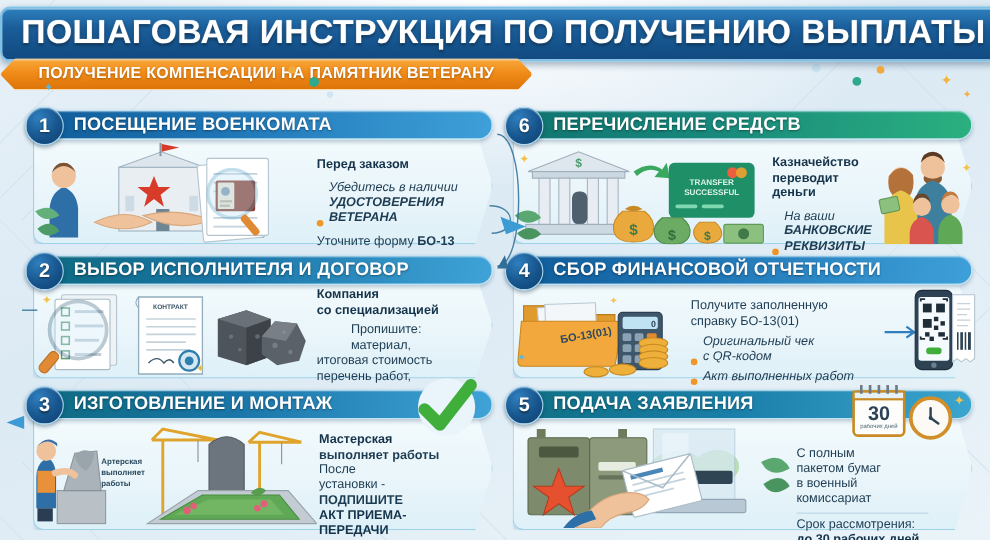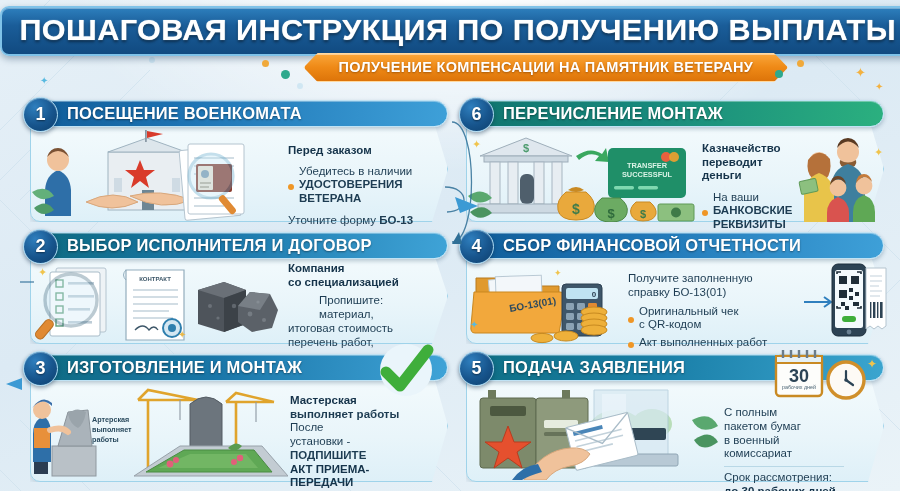--- a/index.html
+++ b/index.html
@@ -32,21 +32,21 @@
   }
   .title-bar h1 {
     font-size: 30px; line-height: 1;
     letter-spacing: .4px;
     color: #ffffff;
     font-weight: 700;
     white-space: nowrap;
     text-shadow: 0 2px 3px rgba(0,0,0,.45), 0 0 1px #cfe9ff;
     transform: scaleX(1.02);
   }
-  .ribbon-wrap { position: absolute; left: 0; top: 53px; width: 788px; z-index: 6; text-align: right; }
+  .ribbon-wrap { position: absolute; left: 0; top: 53px; width: 788px; z-index: 6; text-align: left; }
   .ribbon {
     display: inline-block;
     position: relative;
     padding: 4px 34px 5px;
     background: linear-gradient(180deg, #f9a63a 0%, #ef8a17 48%, #dd7409 100%);
     border: 1px solid #ffd9a0;
     box-shadow: 0 2px 5px rgba(120,60,0,.35), inset 0 1px 0 rgba(255,255,255,.45);
     clip-path: polygon(14px 0, calc(100% - 14px) 0, 100% 50%, calc(100% - 14px) 100%, 14px 100%, 0 50%);
   }
   .ribbon span {
@@ -105,21 +105,21 @@
   }
   .body.arrowed { clip-path: polygon(0 0, calc(100% - 16px) 0, 100% 50%, calc(100% - 16px) 100%, 0 100%); }
 
   .inner { position: absolute; inset: 0; display: flex; }
   .art  { position: relative; flex: 0 0 auto; }
   .txt  { position: relative; flex: 1 1 auto; padding-top: 14px; }
 
   .t-strong { font-size: 11.5px; font-weight: 700; color: #15334a; line-height: 1.18; }
   .t-reg    { font-size: 11.5px; font-weight: 400; color: #1d3c52; line-height: 1.2; }
   .t-caps   { font-weight: 700; }
-  .bullet-row { display: flex; gap: 5px; align-items: center; }
+  .bullet-row { display: flex; gap: 5px; align-items: flex-end; font-style: italic; }
   .bdot { flex: 0 0 auto; width: 6px; height: 6px; border-radius: 50%; background: #ef9626; margin-top: 4px; }
   .hr-line { height: 1px; background: #b9d8e6; margin: 5px 0 4px; }
 
   
   .conn { position: absolute; z-index: 7; }
   .checkmark { position: absolute; z-index: 8; }
 </style>
 </head>
 <body>
 
@@ -380,21 +380,21 @@
         <div class="t-strong">АКТ ПРИЕМА-ПЕРЕДАЧИ</div>
 
       </div>
     </div>
   </div>
 
   <div class="card" style="left:460px;top:8px;width:424px;height:122px;">
     <div class="body arrowed"></div>
     <div class="hdr tealgreen">
       <div class="badge green">6</div>
-      <h2>ПЕРЕЧИСЛЕНИЕ МОНТАЖ</h2>
+      <h2>ПЕРЕЧИСЛЕНИЕ СРЕДСТВ</h2>
     </div>
     <div class="inner" style="top:30px;left:6px;">
       <div class="art" style="width:232px;">
         <svg viewBox="0 0 232 92" style="width:232px;height:92px;">
 
           <polygon points="14,26 60,8 106,26" fill="#dfe7ee" stroke="#9eaeba"></polygon>
           <rect x="18" y="26" width="84" height="6" fill="#ccd8e1" stroke="#9eaeba"></rect>
           <g fill="#e7edf2" stroke="#a7b6c1">
               <rect x="24" y="32" width="10" height="42"></rect>
               <rect x="42" y="32" width="10" height="42"></rect>

